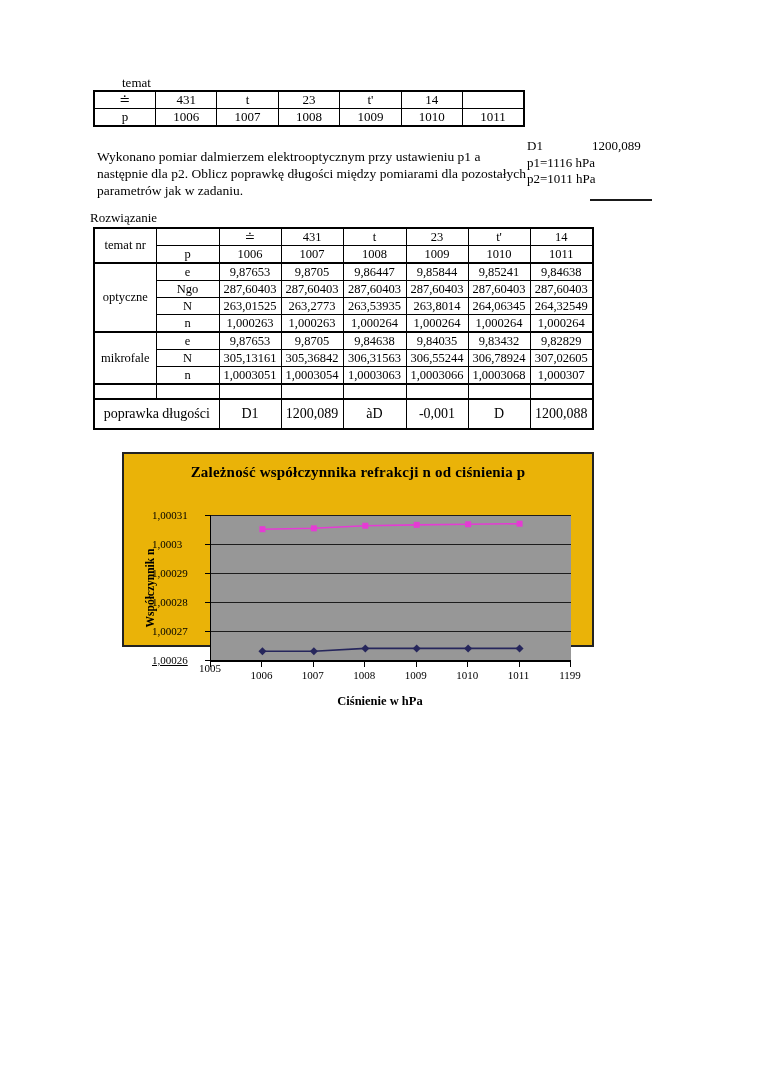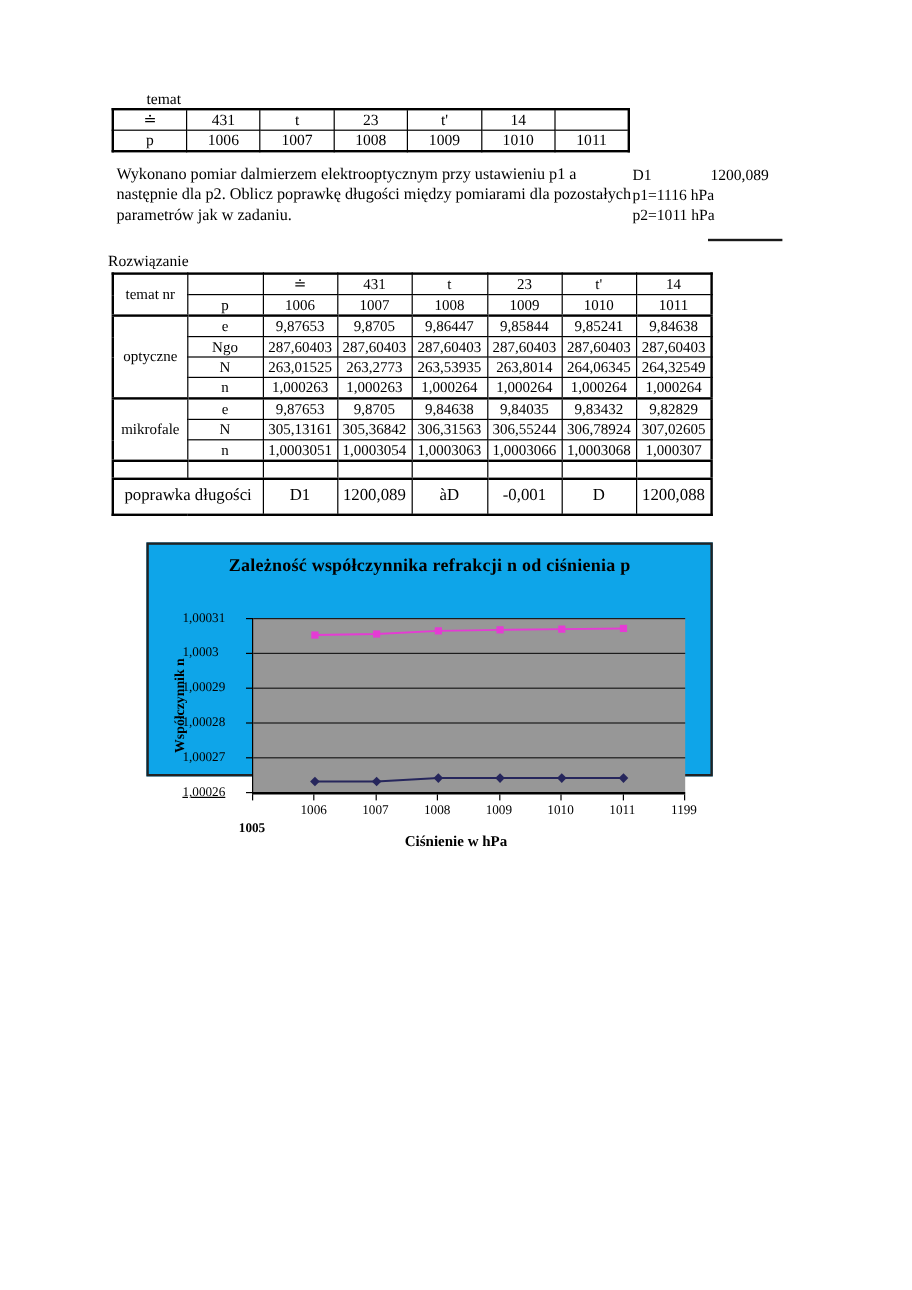--- a/index.html
+++ b/index.html
@@ -18,29 +18,29 @@
     font-size:12.5px;padding:0 1px;height:16px;overflow:hidden;white-space:nowrap;
   }
   #temat-table{width:432px;border:2px solid #000;}
   #temat-table td{font-size:13px;height:15px;}
   #solution-table{width:499px;border:2px solid #000;}
   tr.thick td{border-top:2px solid #000;}
   tr.r-empty td{height:13px;}
   tr.r-foot td{height:28px;font-size:14px;}
 
   
-  #problem-text{width:432px;font-size:13.5px;line-height:17px;text-align:left;}
+  #problem-text{width:432px;font-size:13.5px;line-height:17px;text-align:left;margin-top:12px;}
   .given-line{font-size:13px;line-height:16.5px;position:relative;}
   .given-val{position:absolute;left:65px;top:0;}
   #given-rule{background:#1a1a1a;}
 
   
   #chart-box{
     width:472px;height:195px;border:2px solid #222;box-sizing:border-box;
-    background:#0ea5e9;
+    background:#eab308;
   }
   #chart-title{
     position:absolute;left:0;top:10px;width:100%;text-align:center;
     font-size:15px;font-weight:bold;letter-spacing:0.2px;
   }
   #plot{
     position:absolute;left:86px;top:61px;width:360px;height:145px;
     border-left:1px solid #000;border-bottom:2px solid #000;box-sizing:content-box;
   }
   .gridline{position:absolute;left:0;width:100%;height:1px;background:#1c1c1c;}
@@ -255,21 +255,21 @@
       <div class="ytick-label" style="left: 28px; top: 172px;">1,00027</div>
       <div class="ytick-mark" style="left: 81px; top: 177px;"></div>
       <div class="ytick-label" style="left: 28px; top: 143px;">1,00028</div>
       <div class="ytick-mark" style="left: 81px; top: 148px;"></div>
       <div class="ytick-label" style="left: 28px; top: 114px;">1,00029</div>
       <div class="ytick-mark" style="left: 81px; top: 119px;"></div>
       <div class="ytick-label" style="left: 28px; top: 85px;">1,0003</div>
       <div class="ytick-mark" style="left: 81px; top: 90px;"></div>
       <div class="ytick-label" style="left: 28px; top: 56px;">1,00031</div>
       <div class="ytick-mark" style="left: 81px; top: 61px;"></div>
-      <div class="xtick-label" style="left: 86px; top: 230px; font-weight: bold;">1005</div>
+      <div class="xtick-label" style="left: 86px; top: 208px;">1005</div>
       <div class="xtick-mark" style="left: 86px; top: 208px;"></div>
       <div class="xtick-label" style="left: 137.429px; top: 215px;">1006</div>
       <div class="xtick-mark" style="left: 137.429px; top: 208px;"></div>
       <div class="xtick-label" style="left: 188.857px; top: 215px;">1007</div>
       <div class="xtick-mark" style="left: 188.857px; top: 208px;"></div>
       <div class="xtick-label" style="left: 240.286px; top: 215px;">1008</div>
       <div class="xtick-mark" style="left: 240.286px; top: 208px;"></div>
       <div class="xtick-label" style="left: 291.714px; top: 215px;">1009</div>
       <div class="xtick-mark" style="left: 291.714px; top: 208px;"></div>
       <div class="xtick-label" style="left: 343.143px; top: 215px;">1010</div>

